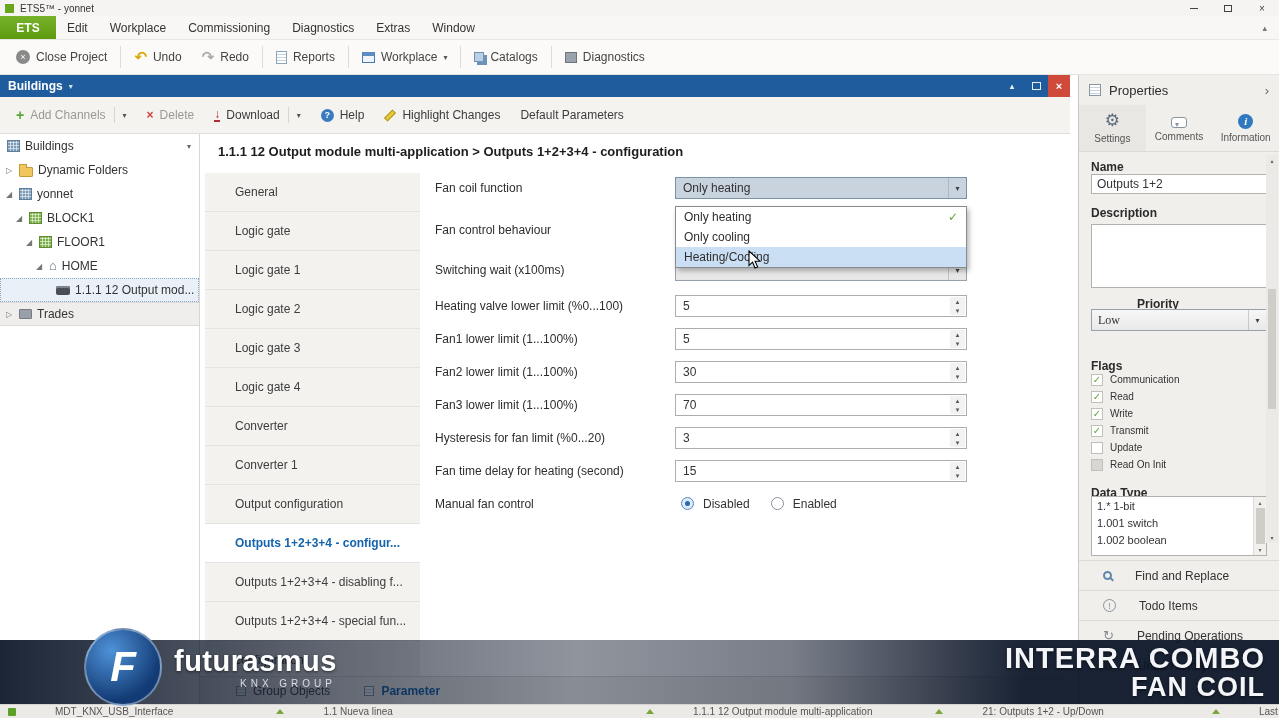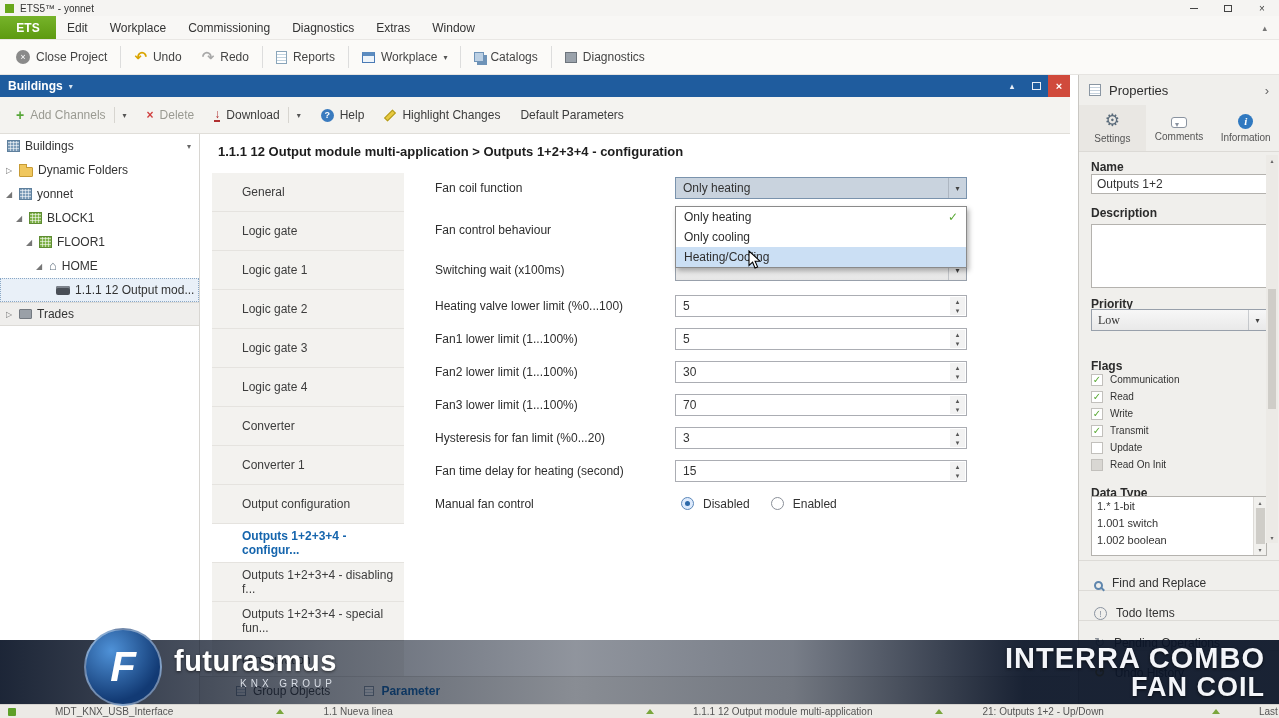--- a/index.html
+++ b/index.html
@@ -68,21 +68,21 @@
   .ihome{font-size:13px;color:#5f6e7d;line-height:12px;}
   .idev{width:14px;height:9px;background:#4a4f57;border-radius:2px;box-shadow:inset 0 2px 0 #7d838c;flex:none;}
   .icase{width:13px;height:10px;background:#9aa0a7;border:1px solid #737980;border-radius:1px;flex:none;}
   .tree-row.selected{background:#e9f0f8;outline:1px dotted #8aa8c6;outline-offset:-1px;}
   .tree-row.section{background:#efeeec;border-top:1px solid #dddbd7;border-bottom:1px solid #dddbd7;}
   .tree-caret-right{margin-left:auto;margin-right:8px;font-size:8px;color:#666;}
 
   
   .main{position:absolute;top:134px;left:200px;width:870px;height:570px;background:#fff;overflow:hidden;}
   .main-title{position:absolute;top:10px;left:18px;font-size:13px;font-weight:bold;color:#1d1d1d;}
-  .side-tabs{position:absolute;top:39px;left:12px;width:192px;}
+  .side-tabs{position:absolute;top:39px;left:5px;width:215px;}
   .side-tab{height:39px;display:flex;align-items:center;padding-left:30px;background:#f3f2ef;border-bottom:1px solid #e5e3df;color:#3c3c3c;}
   .side-tab.active{background:#fff;color:#1565ad;font-weight:bold;}
   .params{position:absolute;top:33px;left:235px;width:540px;}
   .param-row{display:flex;align-items:center;height:33px;}
   .param-row.h42{height:42px;}
   .param-row.h38{height:38px;}
   .param-label{width:240px;padding-right:8px;color:#2e2e2e;}
   .combo{position:relative;width:292px;height:22px;border:1px solid #98a0ab;background:linear-gradient(#f4f4f4,#e6e6e6);display:flex;align-items:center;padding:0 24px 0 7px;}
   .combo.open{background:#c9d3de;border-color:#7a93ad;}
   .combo-caret{position:absolute;right:0;top:0;bottom:0;width:18px;display:flex;align-items:center;justify-content:center;font-size:8px;color:#444;border-left:1px solid rgba(120,130,140,.35);}
@@ -119,36 +119,36 @@
   .gear{font-size:17px;line-height:18px;color:#5a6b7a;}
   .bubble{width:16px;height:11px;border:1px solid #8a93a0;border-radius:3px;background:#fff;position:relative;margin-top:3px;}
   .bubble::after{content:"";position:absolute;left:3px;bottom:-4px;border:4px solid transparent;border-top-color:#8a93a0;border-left-width:2px;border-right-width:2px;}
   .infoc{width:15px;height:15px;border-radius:50%;background:#3079c0;color:#fff;font-family:"Liberation Serif",serif;font-style:italic;font-weight:bold;font-size:11px;display:flex;align-items:center;justify-content:center;}
   .props-body{padding:0 12px;}
   .plabel{font-weight:bold;color:#2b2b2b;font-size:12px;}
   .lbl-name{margin-top:8px;height:14px;}
   .txt{width:100%;height:20px;border:1px solid #b4b2ae;background:#fff;padding:0 5px;font-size:12px;color:#333;font-family:"Liberation Sans",sans-serif;}
   .lbl-desc{margin-top:12px;height:14px;}
   .desc-box{margin-top:4px;width:100%;height:64px;border:1px solid #b4b2ae;background:#fff;}
-  .lbl-pri{margin-top:9px;height:12px;}
+  .lbl-pri{margin-top:9px;height:12px;margin-left:46px;}
   .pselect{position:relative;width:100%;height:22px;border:1px solid #98a0ab;background:linear-gradient(#f7f7f7,#e9e9e9);display:flex;align-items:center;padding:0 22px 0 6px;font-family:Liberation Serif, serif;}
   .lbl-flags{margin-top:28px;height:12px;}
   .flag-row{height:17px;display:flex;align-items:center;gap:7px;}
   .flag-box{width:12px;height:12px;border:1px solid #c2c0bc;background:#fff;display:flex;align-items:center;justify-content:center;flex:none;}
   .flag-box i{font-style:normal;font-size:10px;font-weight:bold;color:#58a832;line-height:10px;}
   .flag-box.disabled{background:#d9d7d3;}
   .flag-label{font-size:10px;color:#333;}
   .lbl-dt{margin-top:13px;height:10px;}
   .listbox{position:relative;width:100%;height:60px;border:1px solid #b4b2ae;background:#fff;overflow:hidden;}
   .lb-item{height:17px;display:flex;align-items:center;padding-left:5px;font-size:11px;color:#333;}
   .lb-item.child{}
   .lb-scroll{position:absolute;right:0;top:0;bottom:0;width:13px;background:#f1f0ed;border-left:1px solid #dddbd7;display:flex;flex-direction:column;align-items:center;justify-content:space-between;font-size:6px;color:#666;padding:2px 0;}
   .lb-thumb{width:9px;flex:1;margin:2px 0;background:#cfcdc8;}
   .props-links{margin:4px -12px 0;}
-  .props-link{height:30px;display:flex;align-items:flex-end;gap:9px;padding:0 15px;border-top:1px solid #dddbd7;color:#333;}
+  .props-link{height:30px;display:flex;align-items:center;gap:23px;padding:0 24px;border-top:1px solid #dddbd7;color:#333;}
   .mag{width:9px;height:9px;border:2px solid #5f86ad;border-radius:50%;position:relative;flex:none;}
   .mag::after{content:"";position:absolute;width:5px;height:2px;background:#5f86ad;transform:rotate(45deg);right:-4px;bottom:-2px;}
   .i-ws{width:11px;height:11px;border:1px solid #7a8693;background:#e3e8ee;box-shadow:3px 3px 0 #aab4bf;flex:none;}
   .i-todo{width:13px;height:13px;border-radius:50%;border:1px solid #8a93a0;color:#8a93a0;font-size:9px;display:flex;align-items:center;justify-content:center;flex:none;}
   .i-pend{color:#8a8f96;font-size:13px;}
   .i-uhist{color:#c79a00;font-size:14px;font-weight:bold;}
   .props-scroll{position:absolute;right:1px;top:80px;width:12px;height:388px;background:#eceae6;display:flex;flex-direction:column;align-items:center;justify-content:space-between;font-size:6px;color:#666;padding:2px 0;}
   .ps-thumb{width:8px;height:120px;background:#cfcdc8;}
 
   

